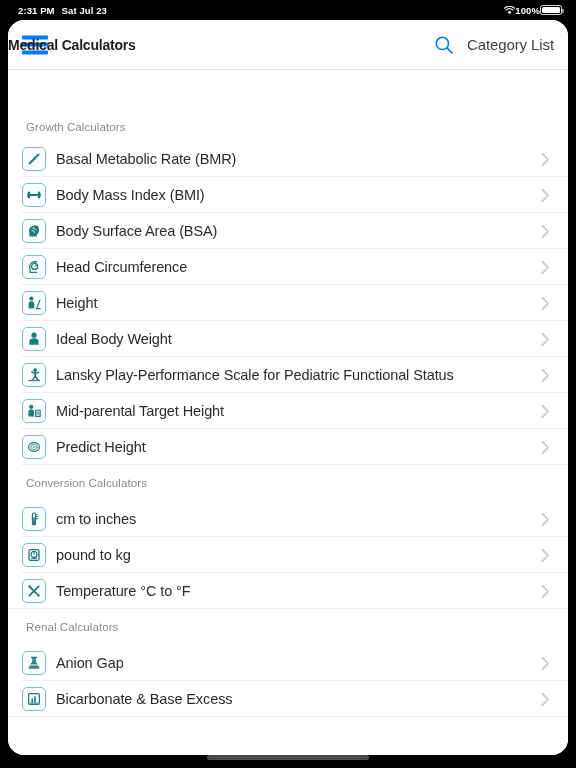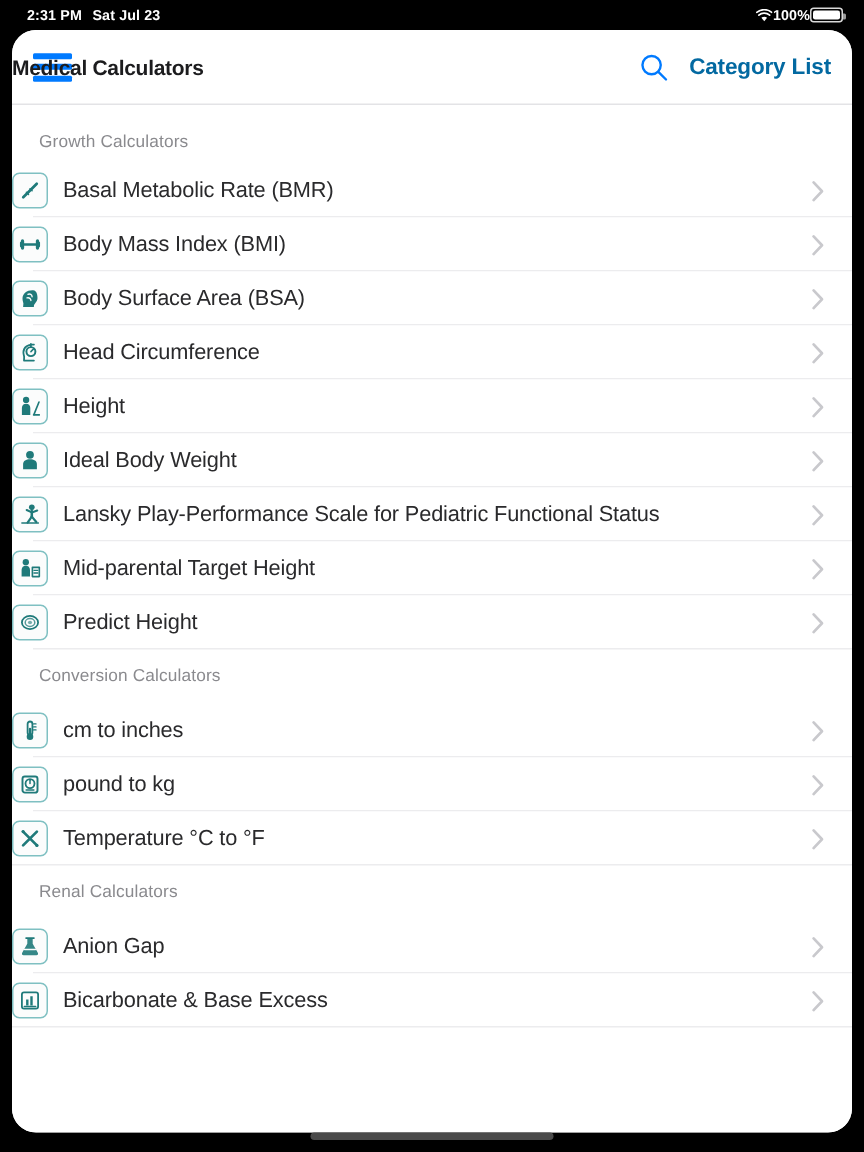--- a/index.html
+++ b/index.html
@@ -81,47 +81,47 @@
     text-align: left;
     font-size: 14px; font-weight: bold; color: #1c1c1e;
     letter-spacing: -.2px;
   }
   #nav-right {
     position: absolute; right: 14px; top: 50%; transform: translateY(-50%);
     display: flex; align-items: center; gap: 13px;
   }
   #search-icon { width: 20px; height: 20px; cursor: pointer; display: block; }
   #category-list-button {
-    font-size: 15px; font-weight: bold; color: #0369a1;
+    font-size: 15px; font-weight: normal; color: #404040;
     cursor: pointer; white-space: nowrap; letter-spacing: -.1px;
   }
 
   
   #list {
     position: absolute;
     top: 51px; left: 0; right: 0; bottom: 0;
     background: #ffffff;
     overflow: hidden;
   }
   .section-header {
     height: 36px;
     display: flex; align-items: center;
     padding-left: 18px;
     font-size: 11.5px;
     color: #8a8a8e;
     letter-spacing: .1px;
     background: #ffffff;
   }
-  .section-header.first { height: 38px; align-items: flex-end; padding-bottom: 8px; }
+  .section-header.first { height: 38px; align-items: flex-end; padding-bottom: 8px; margin-top: 32px; }
 
   .row {
     position: relative;
     height: 36px;
     display: flex; align-items: center;
-    padding-right: 14px;
+    padding-left: 14px; padding-right: 14px;
     background: #ffffff;
     cursor: pointer;
   }
   .row::after {
     content: "";
     position: absolute; left: 14px; right: 0; bottom: 0;
     height: 1px; background: #ececee;
   }
   .row.last-in-section::after { left: 0; }
 

